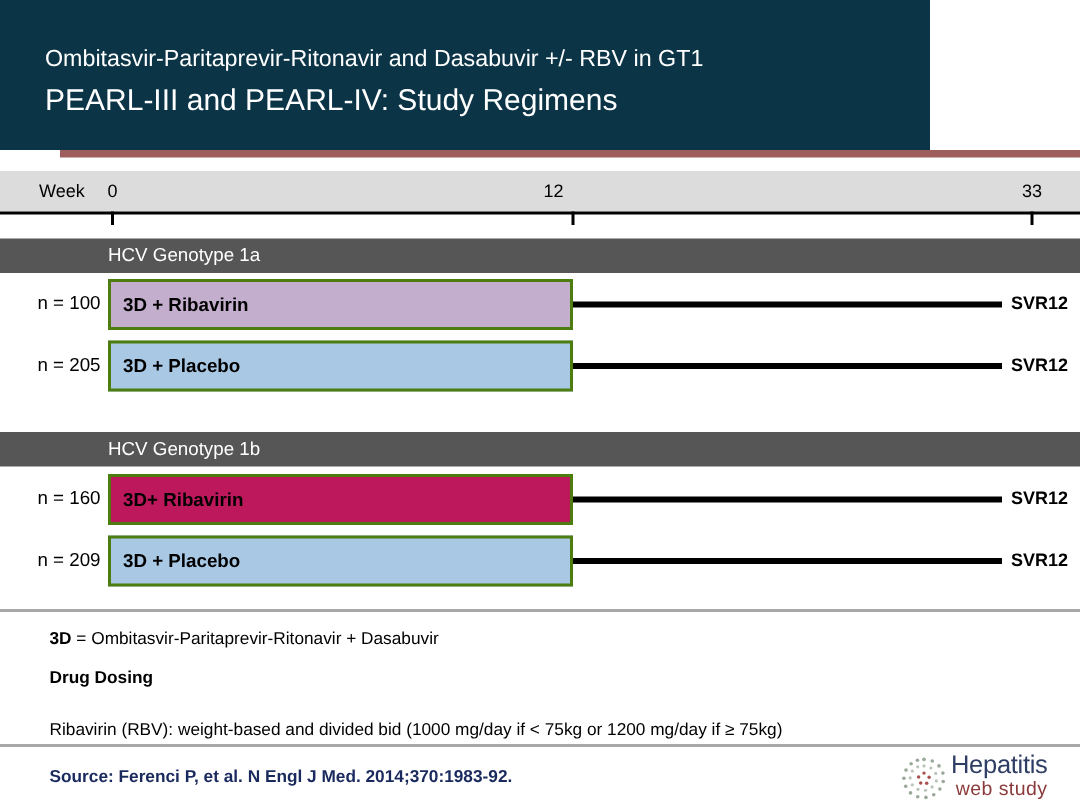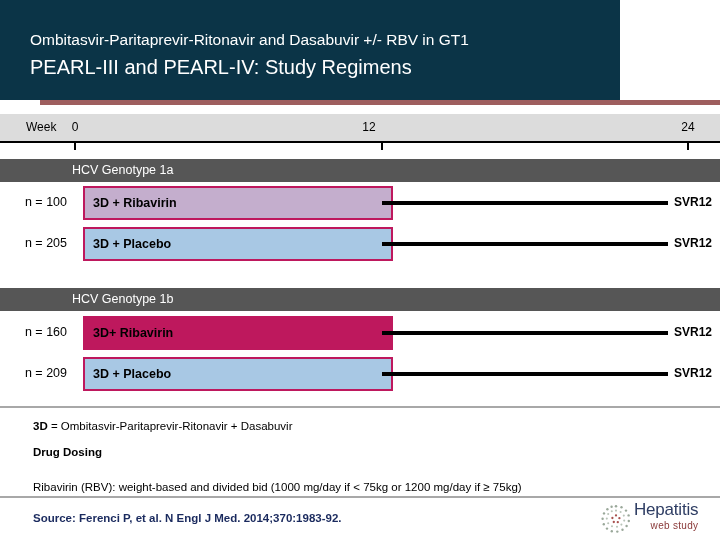--- a/index.html
+++ b/index.html
@@ -129,25 +129,24 @@
     text-align: right;
     font-size: 12.5px;
     color: #000;
   }
   .arm-bar {
     position: absolute;
     left: 72px;
     top: 0;
     width: 310px;
     height: 34px;
-    border: 2px solid #be185d;
+    border: 2px solid #4d7c0f;
     box-sizing: border-box;
     display: flex;
     align-items: center;
-    margin-left: 11px;
   }
   .arm-bar-label {
     font-size: 12.5px;
     font-weight: bold;
     color: #000;
     padding-left: 8px;
     white-space: nowrap;
   }
   .arm-followup {
     position: absolute;
@@ -215,21 +214,21 @@
     left: 34px;
     top: 0;
   }
   .logo-word-1 {
     font-size: 17px;
     color: #2e3d63;
     line-height: 19px;
     letter-spacing: -0.2px;
   }
   .logo-word-2 {
-    font-size: 10px;
+    font-size: 13px;
     color: #8a3a3a;
     line-height: 14px;
     text-align: right;
     letter-spacing: 0.3px;
   }
 </style>
 </head>
 <body>
 
 <div class="header">
@@ -241,21 +240,21 @@
 <div class="header-rule"></div>
 
 <div class="timeline-band"></div>
 <div class="week-label">Week</div>
 <div class="timeline-axis"></div>
 <div id="timeline-ticks">
     <div class="tick-num" style="left: 75px;">0</div>
     <div class="tick-mark" style="left: 74px;"></div>
     <div class="tick-num" style="left: 369px;">12</div>
     <div class="tick-mark" style="left: 381px;"></div>
-    <div class="tick-num" style="left: 688px;">24</div>
+    <div class="tick-num" style="left: 688px;">33</div>
     <div class="tick-mark" style="left: 687px;"></div>
   </div>
 
 <div id="sections-root">
     <div class="geno-band" style="top: 159px;">
       <div class="geno-band-label">HCV Genotype 1a</div>
     </div>
     <div class="arm-row" style="top: 186px;">
       <div class="arm-n">n = 100</div>
       <div class="arm-bar" style="background: rgb(196, 174, 205);">

